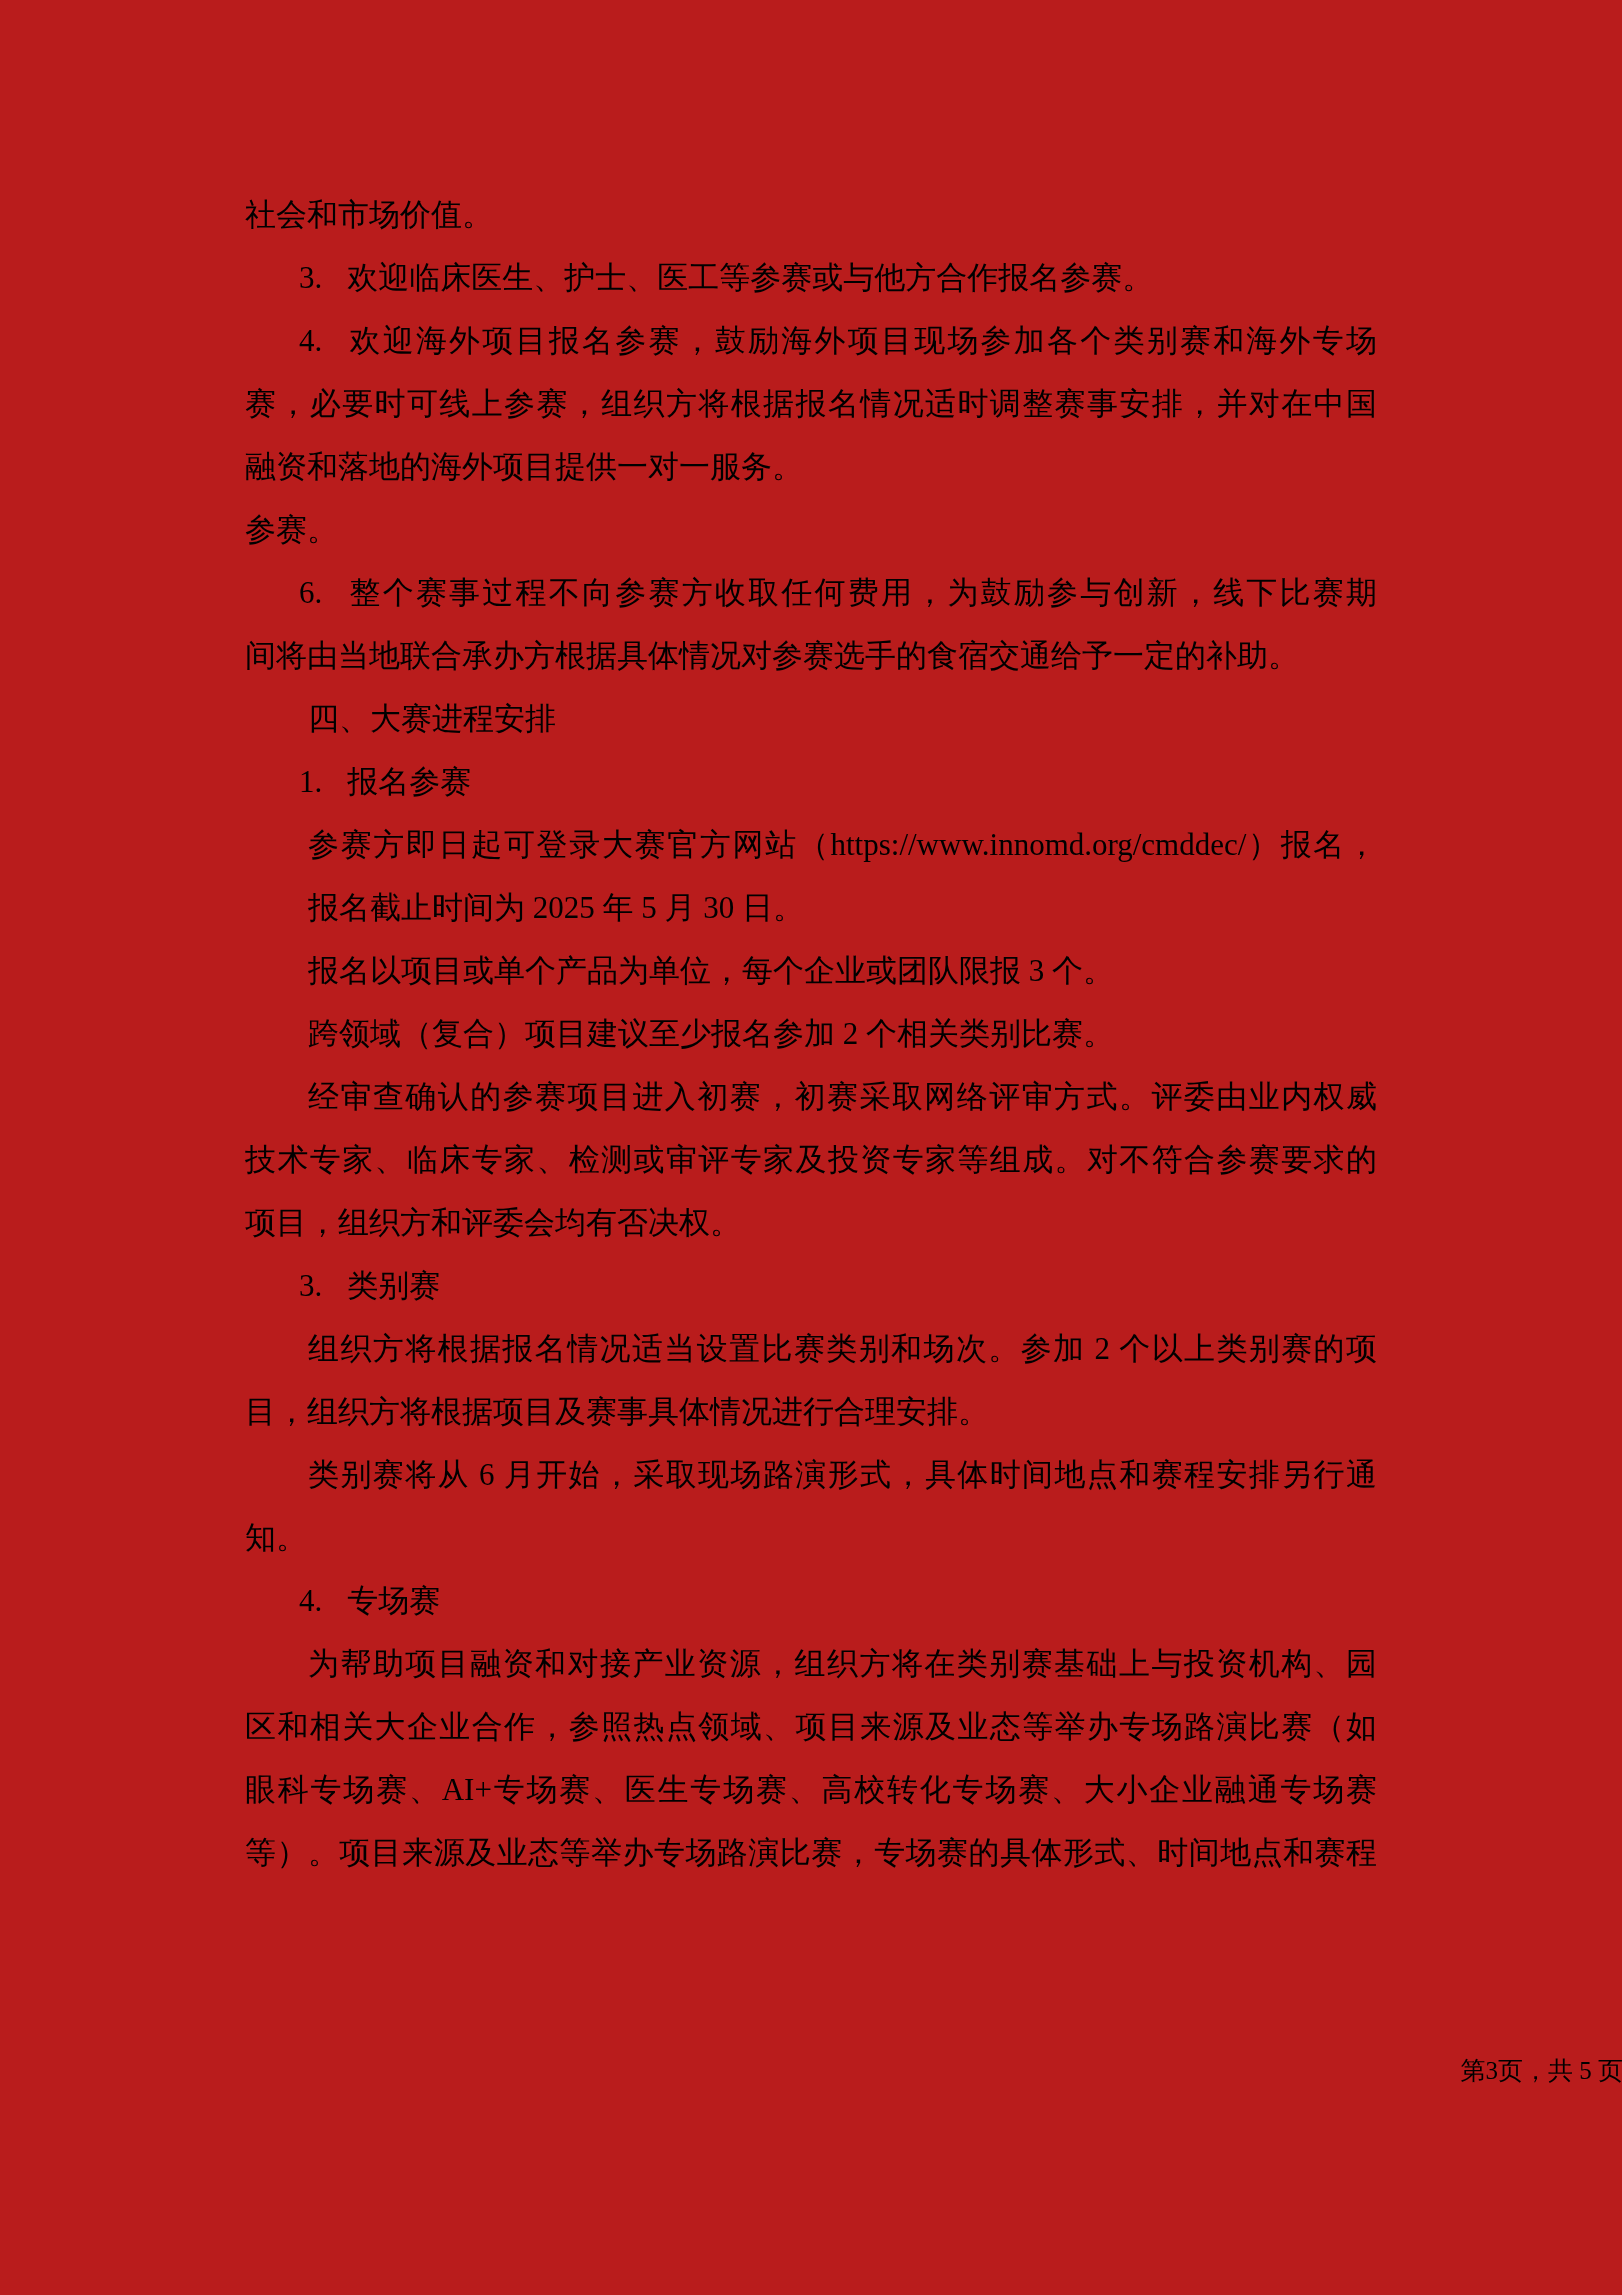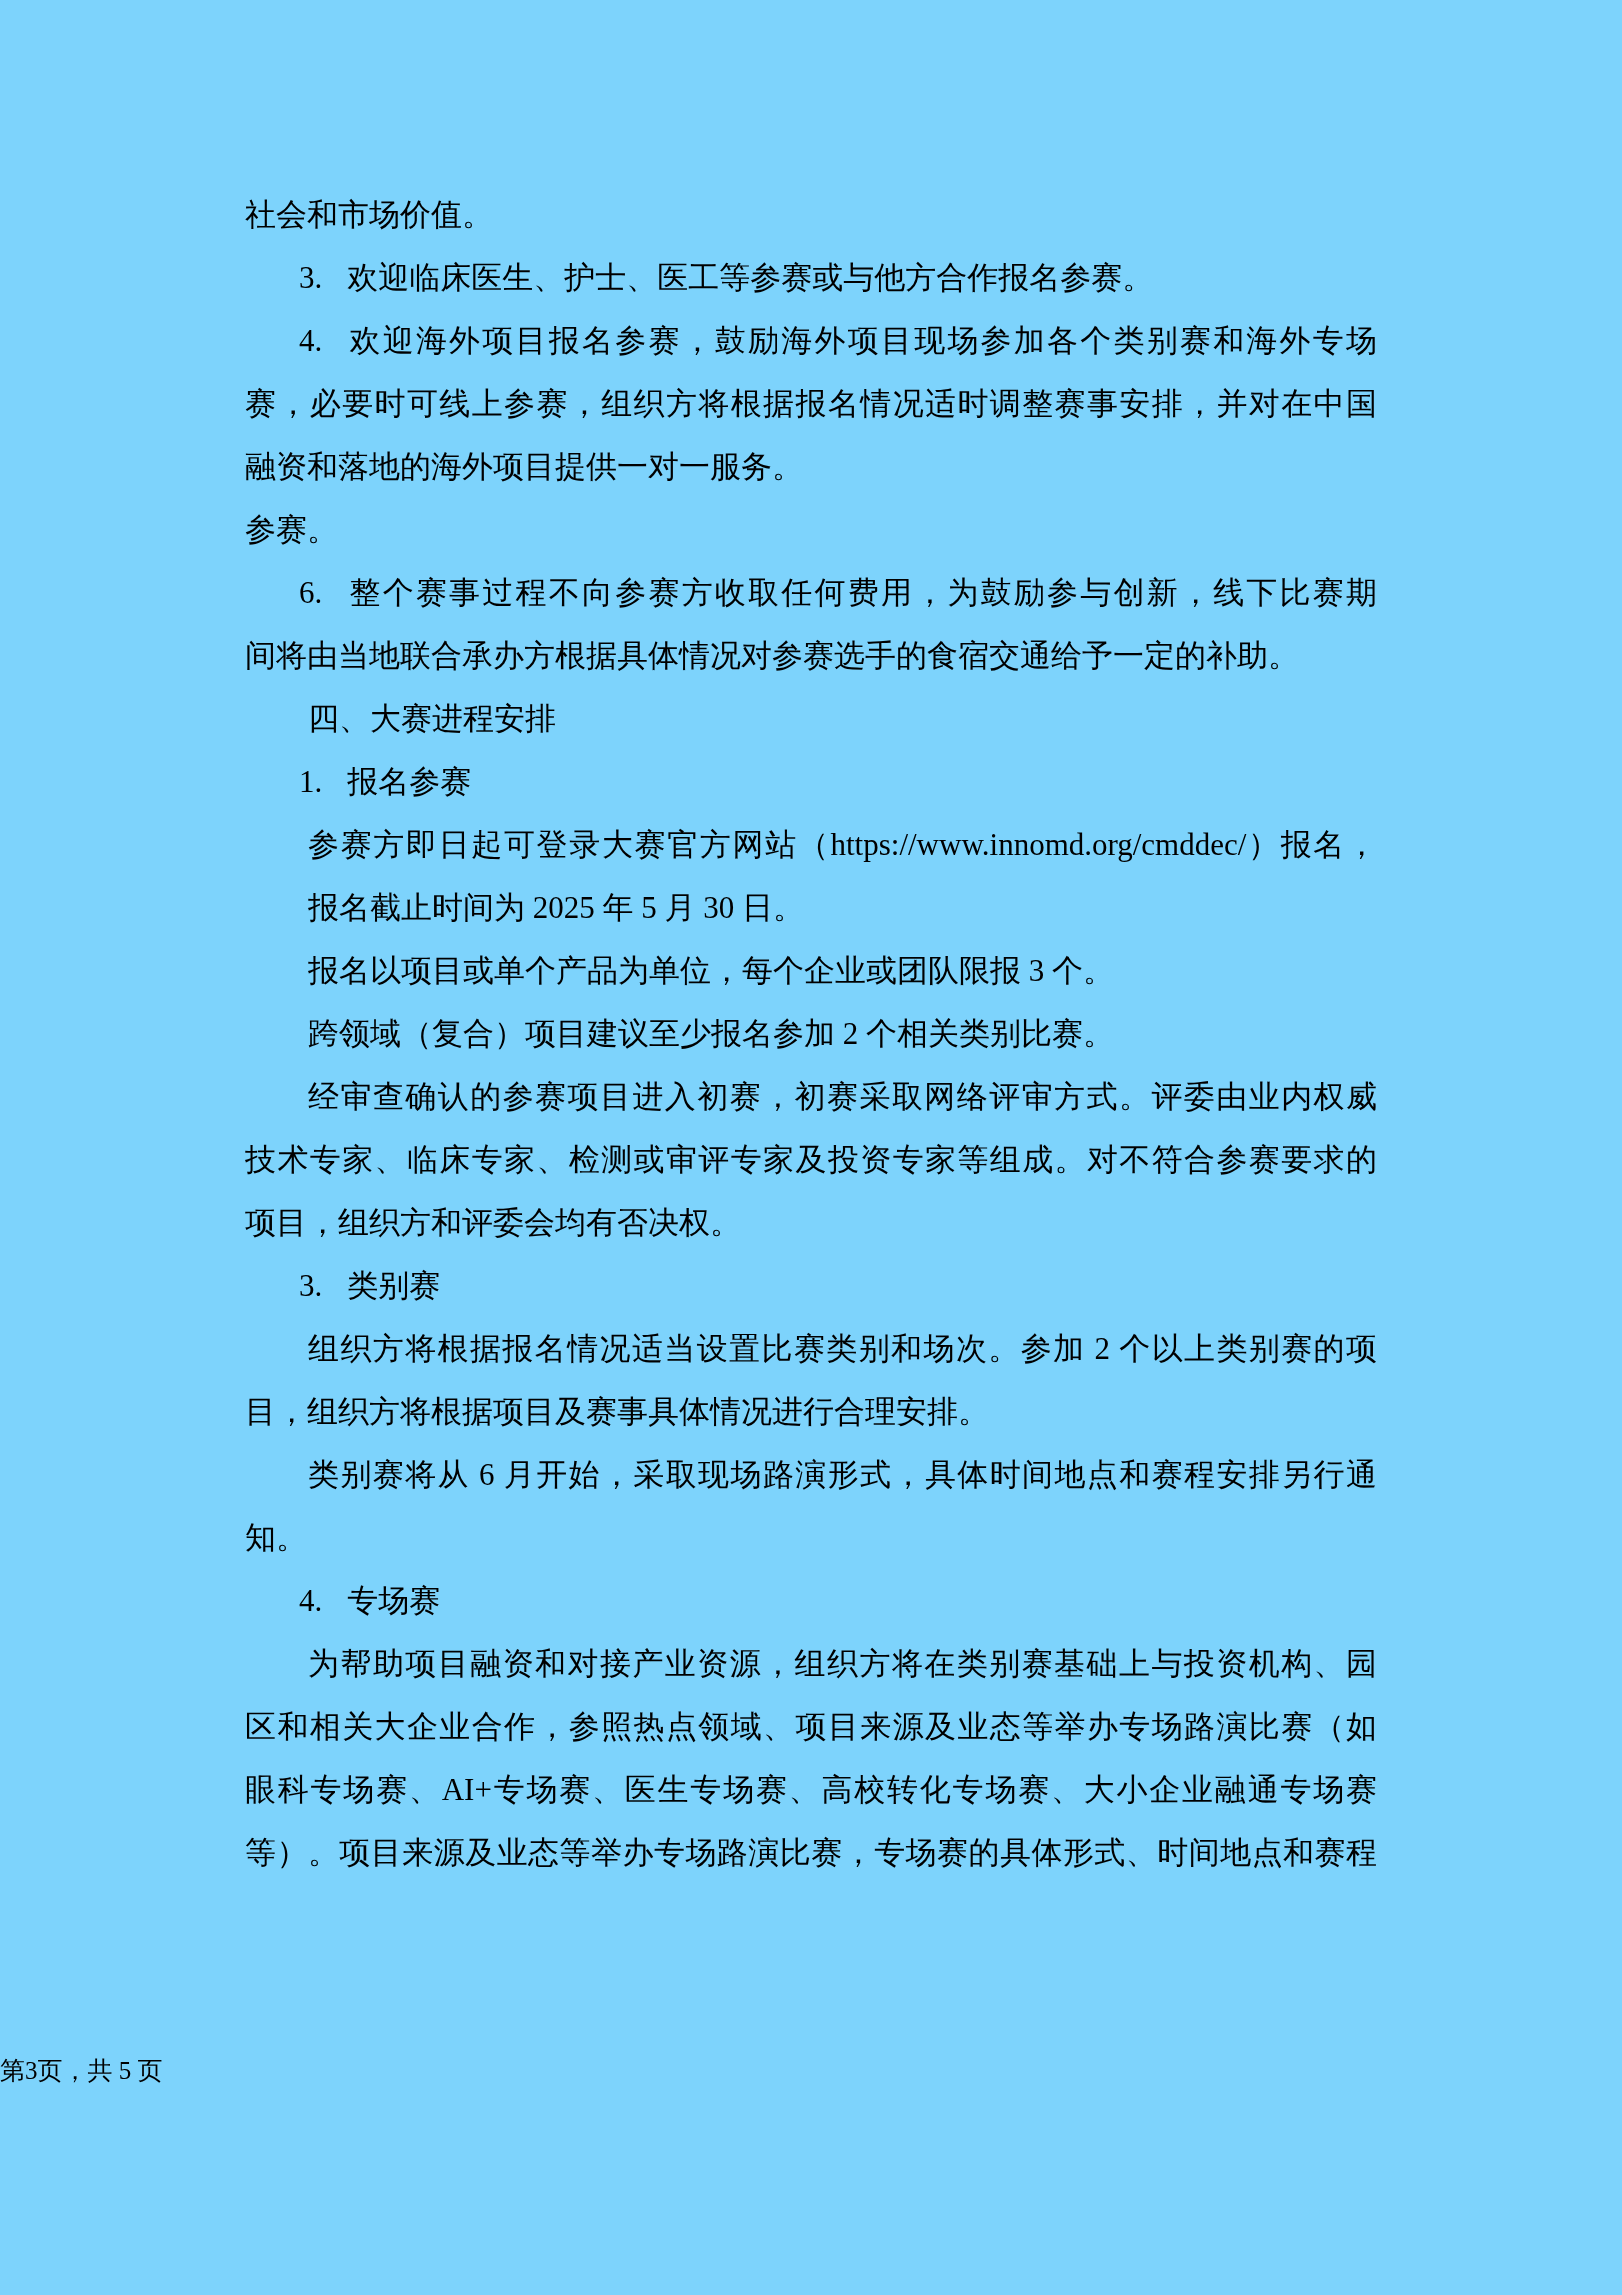--- a/index.html
+++ b/index.html
@@ -2,21 +2,21 @@
 <html style="font-size:10.5px"><head>
 <meta charset="utf-8">
 <style>
   html, body { margin: 0; padding: 0; }
   body { background: #ffffff; }
 
   .page {
     position: relative;
     width: 1623px;
     height: 2295px;
-    background: #7dd3fc;
+    background: #b91c1c;
     overflow: hidden;
     color: #000000;
     font-family: "Liberation Serif", "DejaVu Serif", serif;
   }
 
   .text-block {
     position: absolute;
     left: 245px;
     top: 183px;
     width: 1132px;
@@ -51,21 +51,21 @@
 
   .tab { display: inline-block; width: 25px; }
 
   b { font-weight: normal; }
 
   .footer {
     position: absolute;
     left: 0;
     width: 1623px;
     top: 2055px;
-    text-align: left;
+    text-align: right;
     font-size: 25px;
     line-height: 31px;
     font-family: "Liberation Serif", "DejaVu Serif", serif;
     color: #000000;
   }
 </style>
 </head>
 <body>
 
 <div class="page">

